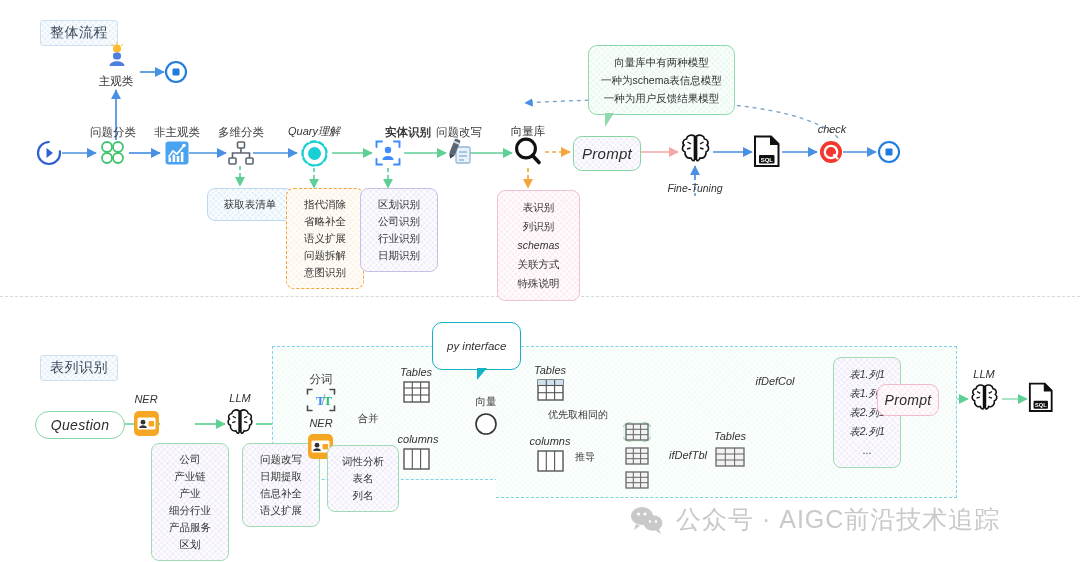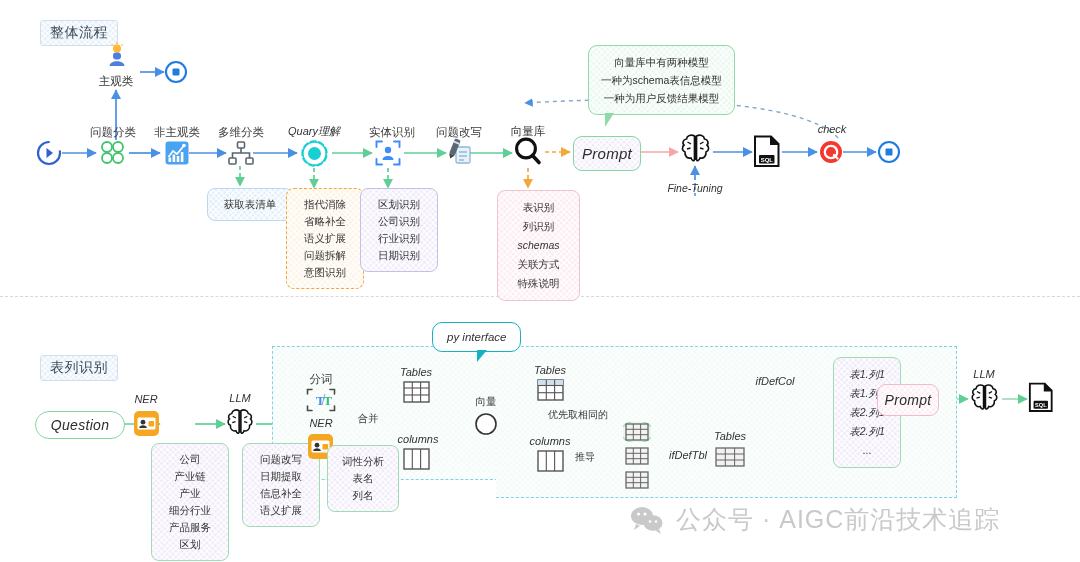--- a/index.html
+++ b/index.html
@@ -143,21 +143,21 @@
     border-left:9px solid #8fd9ab;
     border-bottom:14px solid transparent;
   }
   .callout-teal{
     border:1.4px solid #14b2c4;
     background:#ffffff;
     border-radius:10px;
     font-style:italic;
     font-size:11.5px;
     color:#333;
-    padding:5px 14px;
+    padding:14px 14px;
   }
   .callout-teal::after{
     content:"";position:absolute;left:50%;bottom:-11px;
     width:0;height:0;
     border-left:10px solid #14b2c4;
     border-bottom:12px solid transparent;
   }
 
   
   .dash-region{
@@ -350,21 +350,21 @@
     <circle cx="14.5" cy="14.5" r="6.5" fill="#18cfd4"></circle>
     <circle cx="14.5" cy="14.5" r="13" fill="none" stroke="#fff" stroke-width="1.2" stroke-dasharray="2 7"></circle>
   </svg>
   <div class="node-label italic" style="left:314px;top:124px;">Quary理解</div>
 
   <svg class="icon" style="left:375px;top:140px;" width="26" height="26" viewBox="0 0 26 26">
     <path d="M1.5 7 L1.5 1.5 L7 1.5 M19 1.5 L24.5 1.5 L24.5 7 M24.5 19 L24.5 24.5 L19 24.5 M7 24.5 L1.5 24.5 L1.5 19" fill="none" stroke="#3d8bfd" stroke-width="1.9" stroke-linecap="round"></path>
     <circle cx="13" cy="10" r="3.2" fill="#3d8bfd"></circle>
     <path d="M7.5 20 C7.5 14.5 18.5 14.5 18.5 20 Z" fill="#3d8bfd"></path>
   </svg>
-  <div class="node-label" style="left:392px;top:125px;">实体识别</div>
+  <div class="node-label" style="left:408px;top:125px;font-weight:bold;">实体识别</div>
 
   <svg class="icon" style="left:447px;top:138px;" width="26" height="28" viewBox="0 0 26 28">
     <rect x="9" y="9" width="14" height="16" rx="1.6" fill="#e9f2fb" stroke="#8fb6d8" stroke-width="1.3"></rect>
     <line x1="12" y1="14" x2="20" y2="14" stroke="#7fa9cf" stroke-width="1.2"></line>
     <line x1="12" y1="18" x2="20" y2="18" stroke="#7fa9cf" stroke-width="1.2"></line>
     <line x1="12" y1="22" x2="17" y2="22" stroke="#7fa9cf" stroke-width="1.2"></line>
     <g transform="rotate(22 8 10)">
       <rect x="4.5" y="1" width="6" height="16" rx="1.4" fill="#5b6773"></rect>
       <rect x="4.5" y="3.5" width="6" height="2" fill="#d8dde2"></rect>
       <path d="M4.5 17 L7.5 21.5 L10.5 17 Z" fill="#3c454e"></path>

